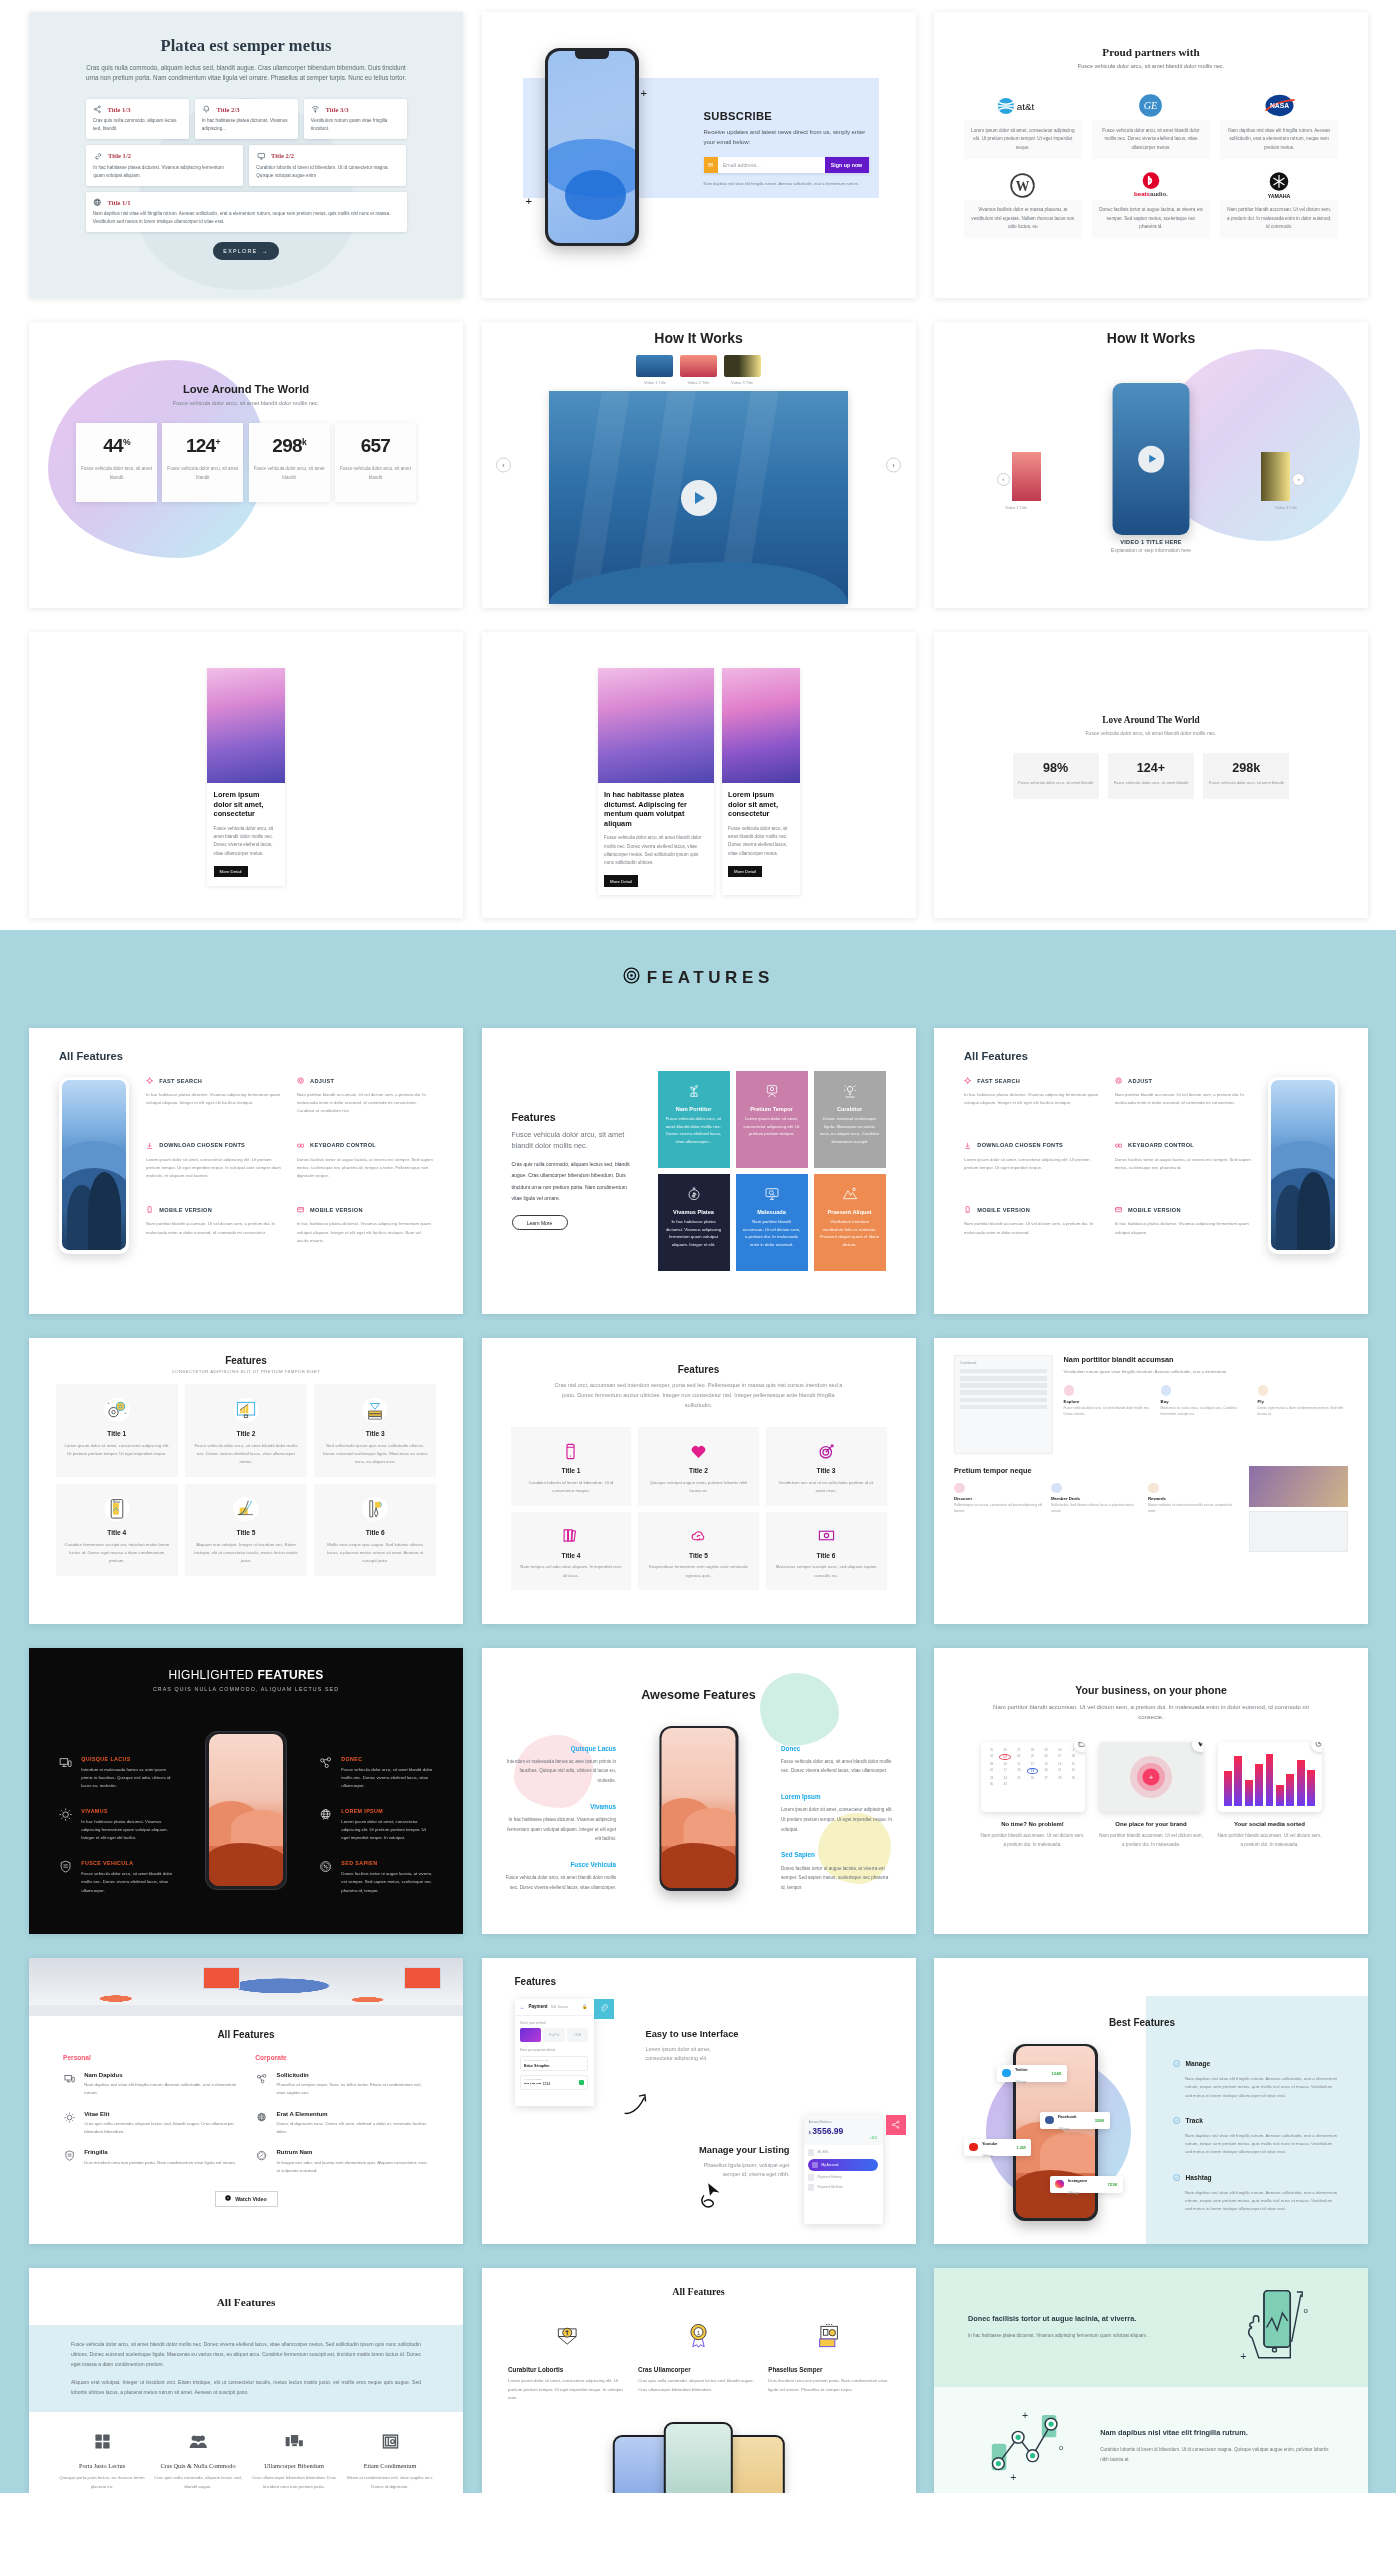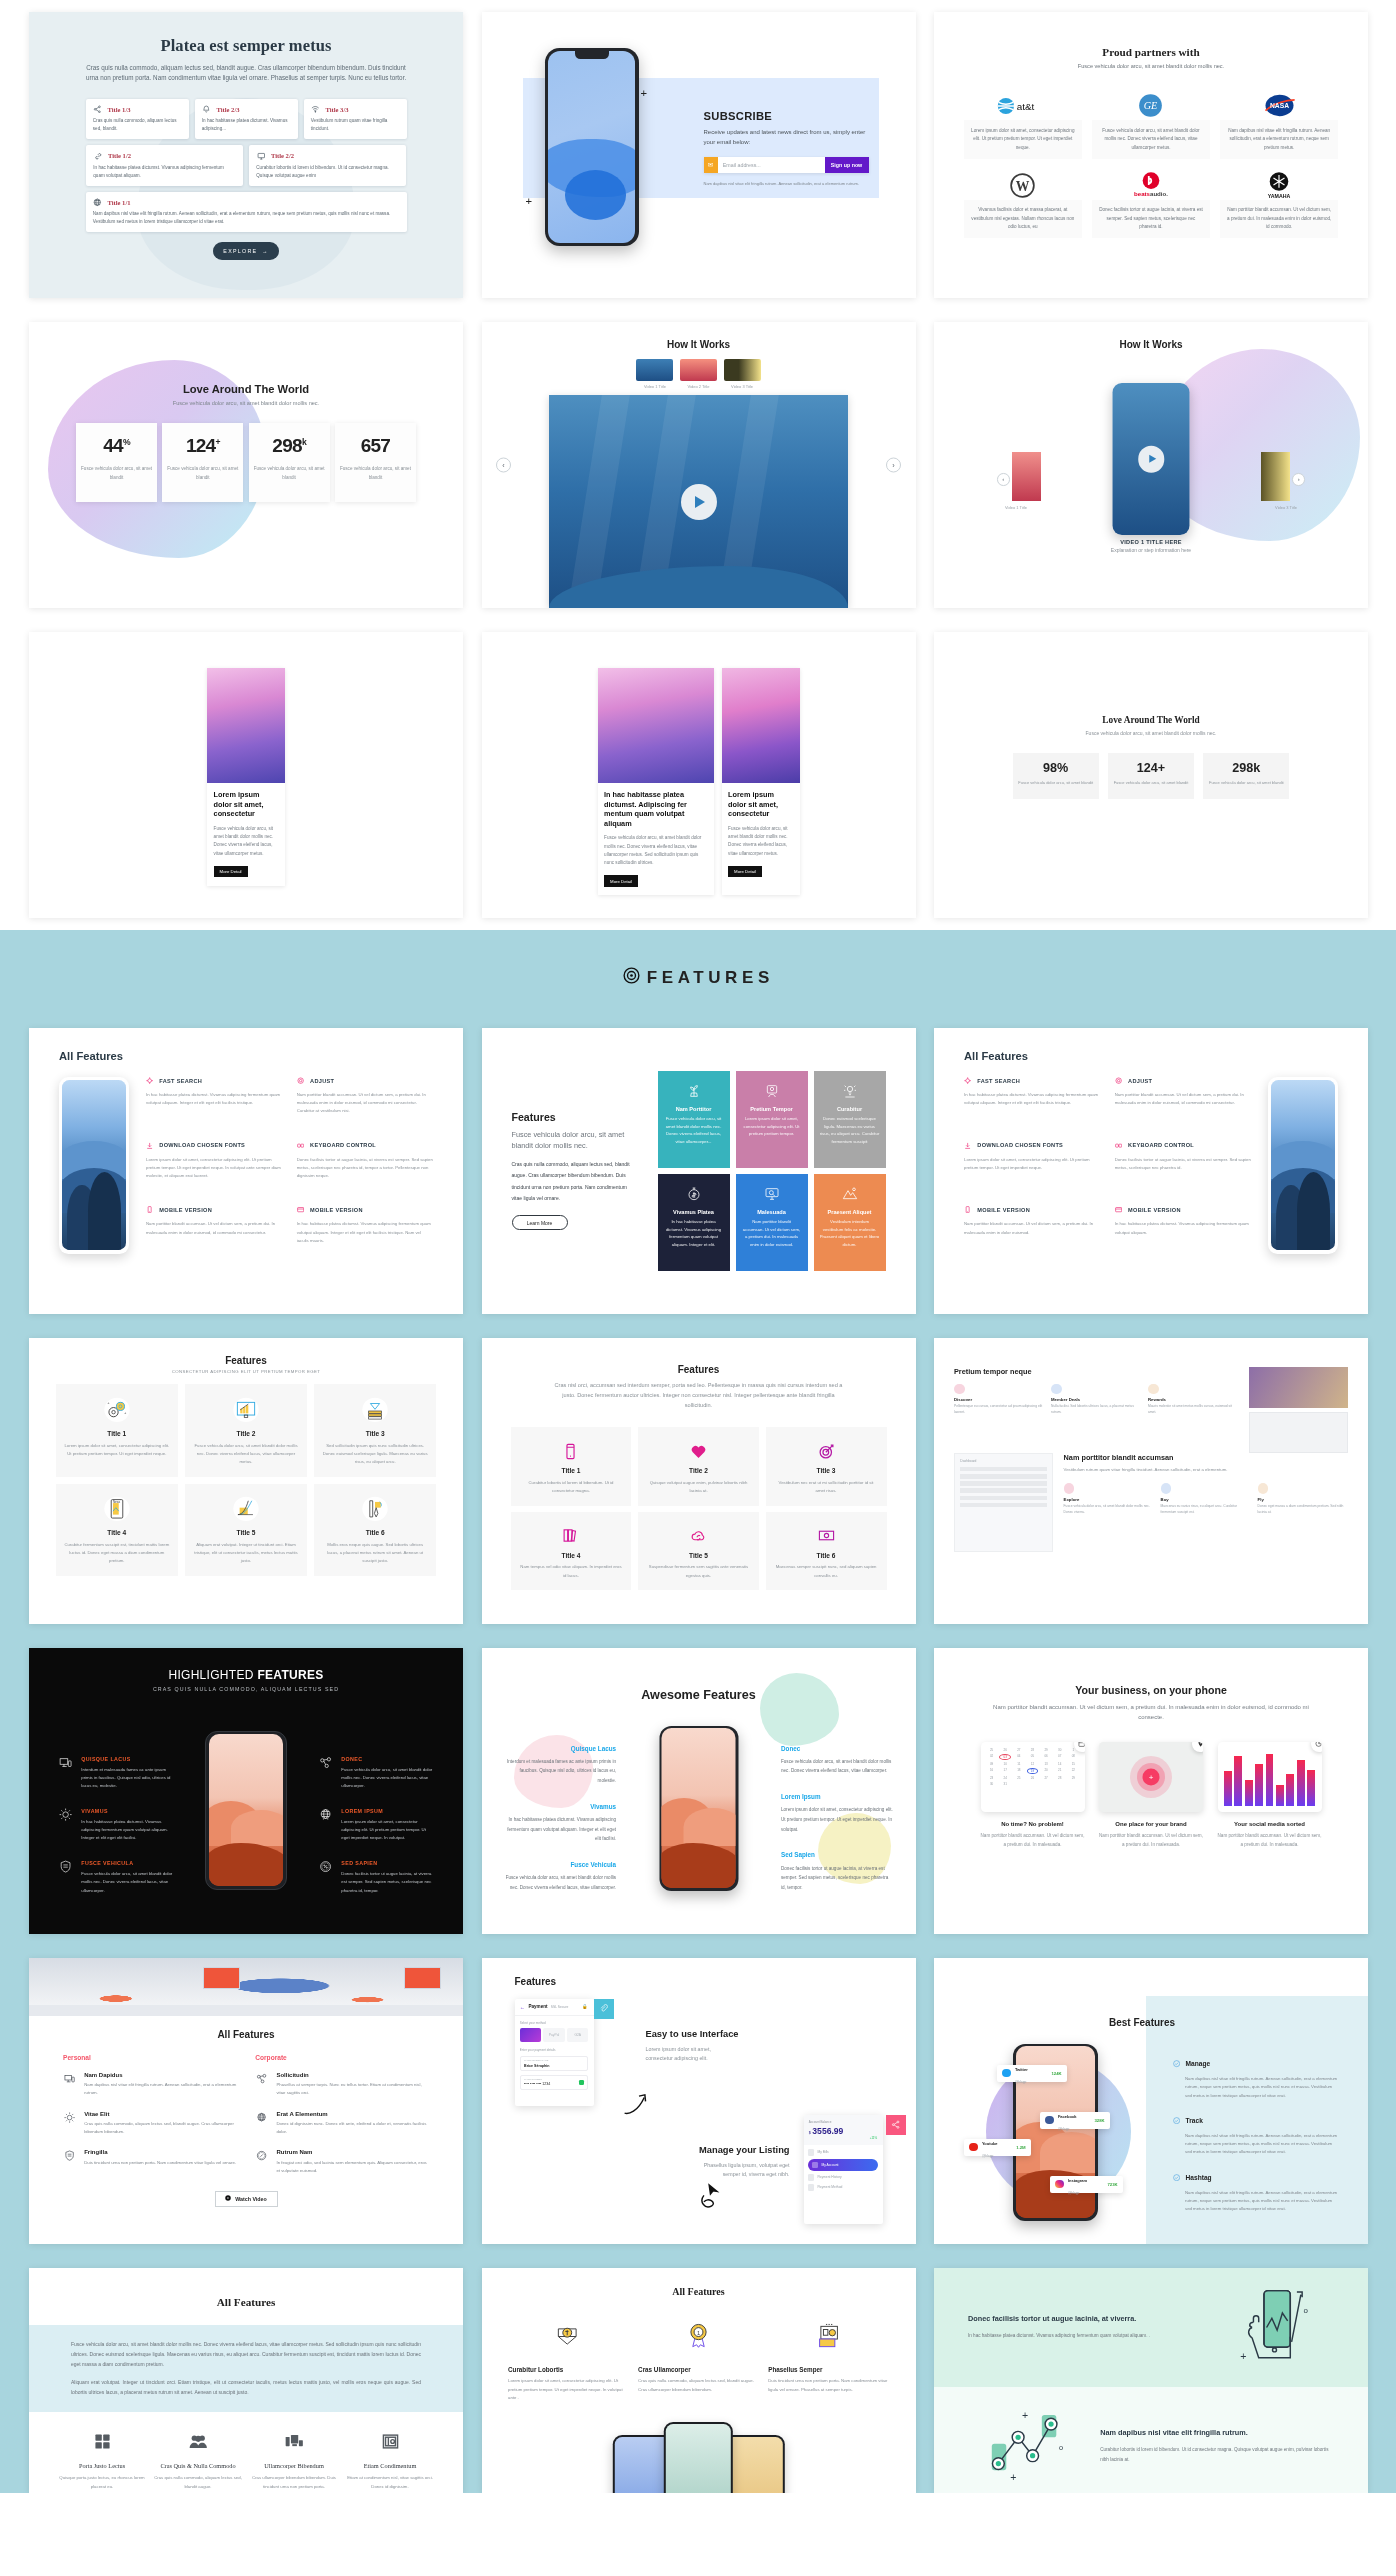--- a/index.html
+++ b/index.html
@@ -85,21 +85,21 @@
       border-radius:58% 42% 40% 60% / 55% 48% 52% 45%; }
   .s4-h { position:relative; text-align:center; font-size:11.2px; font-weight:700; margin-top:61px;}
   .s4-sub { position:relative; text-align:center; font-size:5.6px; color:#7e868d; margin-top:5.3px;}
   .s4-stats { position:relative; display:flex; gap:5.3px; justify-content:center; margin-top:17px;}
   .s4-card { width:81px; height:79px; background:#fdfdfd; box-shadow:0 1.3px 5.3px rgba(0,0,0,.10); text-align:center; padding-top:12px;}
   .s4-num { font-size:19px; font-weight:700; letter-spacing:-0.7px;}
   .s4-num sup { font-size:8.6px; font-weight:700; vertical-align:super; }
   .s4-cap { font-size:4.6px; line-height:1.8; color:#8a9197; margin-top:8px; }
 
   
-  .s5-h { text-align:center; font-size:10px; font-weight:700; margin-top:17px; }
+  .s5-h { text-align:center; font-size:14px; font-weight:700; margin-top:8px; }
   .s5-thumbs { display:flex; gap:6.6px; justify-content:center; margin-top:9.3px;}
   .s5-th { width:37px; }
   .s5-thi { width:37px; height:22px; border-radius:2px; }
   .s5-thl { font-size:4px; color:#9aa1a8; text-align:center; margin-top:2.6px;}
   .s5-stage { position:relative; margin:6.6px auto 0; width:299px; height:213px;
      background:linear-gradient(180deg,#4e8fc0 0%, #2f6fa8 45%, #1d4f85 100%); box-shadow:0 2px 8px rgba(0,0,0,.16);}
   .s5-stage .ray { position:absolute; top:0; width:28px; height:100%; background:rgba(255,255,255,.07); transform:skewX(-9deg);}
   .s5-stage .floor { position:absolute; bottom:0; left:0; width:100%; height:42px; background:#2a6aa0; border-radius:60% 40% 0 0/100% 100% 0 0;}
   .s5-play { position:absolute; left:50%; top:50%; transform:translate(-50%,-50%); width:36px; height:36px;
       border-radius:50%; background:#e9eef2; display:flex; align-items:center; justify-content:center;}
@@ -1101,46 +1101,20 @@
                 </div>
               <div class="f6-t">Title 6</div>
               <div class="f6-p">Maecenas semper suscipit nunc, sed aliquam sapien convallis eu.</div>
             </div>
           </div>
         </div>
       </div>
 
       <div class="slide">
         <div class="pad" style="padding:17px 20px">
-          <div style="display:flex; gap:10.6px; margin-top:12px;">
-            <div style="flex:1">
-              <div style="font-size:7.3px; font-weight:700">Pretium tempor neque</div>
-              <div style="display:grid;grid-template-columns:repeat(3,1fr);gap:6.6px;margin-top:8px">
-                <div>
-                  <div style="width:10.6px;height:10.6px;border-radius:50%;background:#f7d5df"></div>
-                  <div style="font-size:4.3px;font-weight:700;margin-top:3.3px">Discover</div>
-                  <div style="font-size:3.3px;color:#9aa1a8;line-height:1.7;margin-top:2px">Pellentesque eu cursus, consectetur ad ipsum adipiscing elit laoreet.</div>
-                </div>
-                <div>
-                  <div style="width:10.6px;height:10.6px;border-radius:50%;background:#d7e4f7"></div>
-                  <div style="font-size:4.3px;font-weight:700;margin-top:3.3px">Member Deals</div>
-                  <div style="font-size:3.3px;color:#9aa1a8;line-height:1.7;margin-top:2px">Nulla facilisi. Sed lobortis ultrices lacus, a placerat metus rutrum.</div>
-                </div>
-                <div>
-                  <div style="width:10.6px;height:10.6px;border-radius:50%;background:#f7e7d5"></div>
-                  <div style="font-size:4.3px;font-weight:700;margin-top:3.3px">Rewards</div>
-                  <div style="font-size:3.3px;color:#9aa1a8;line-height:1.7;margin-top:2px">Mauris molestie sit amet metus mollis cursus, euismod sit amet.</div>
-                </div>
-              </div>
-            </div>
-            <div style="width:99px; display:flex; flex-direction:column; gap:4px">
-              <div style="height:41px; background:linear-gradient(120deg,#8d6ea8,#d0b48a)"></div>
-              <div style="height:41px; background:#f2f3f5; border:0.7px solid #e7e9ec"></div>
-            </div>
-          </div>
           <div style="display:flex; gap:10.6px;">
             <div style="width:99px; background:#f7f8fa; border:0.7px solid #eceef0; height:99px; padding:5.3px;">
               <div style="font-size:3.3px;color:#9aa1a8">Dashboard</div>
               <div style="margin-top:4px; display:flex; flex-direction:column; gap:2.6px">
                 <div style="height:4.6px;background:#e7e9ec"></div>
                   <div style="height:4.6px;background:#e7e9ec"></div>
                 <div style="height:4.6px;background:#e7e9ec"></div>
                   <div style="height:4.6px;background:#e7e9ec"></div>
                 <div style="height:4.6px;background:#e7e9ec"></div>
                   <div style="height:4.6px;background:#e7e9ec"></div>
@@ -1159,20 +1133,46 @@
                   <div style="width:10.6px;height:10.6px;border-radius:50%;background:#d7e4f7"></div>
                   <div style="font-size:4.3px;font-weight:700;margin-top:3.3px">Buy</div>
                   <div style="font-size:3.3px;color:#9aa1a8;line-height:1.7;margin-top:2px">Maecenas eu varius risus, eu aliquet arcu. Curabitur fermentum suscipit est.</div>
                 </div>
                 <div>
                   <div style="width:10.6px;height:10.6px;border-radius:50%;background:#f7e7d5"></div>
                   <div style="font-size:4.3px;font-weight:700;margin-top:3.3px">Fly</div>
                   <div style="font-size:3.3px;color:#9aa1a8;line-height:1.7;margin-top:2px">Donec eget massa a diam condimentum pretium. Sed nibh lacinia at.</div>
                 </div>
               </div>
+            </div>
+          </div>
+          <div style="display:flex; gap:10.6px; margin-top:12px;">
+            <div style="flex:1">
+              <div style="font-size:7.3px; font-weight:700">Pretium tempor neque</div>
+              <div style="display:grid;grid-template-columns:repeat(3,1fr);gap:6.6px;margin-top:8px">
+                <div>
+                  <div style="width:10.6px;height:10.6px;border-radius:50%;background:#f7d5df"></div>
+                  <div style="font-size:4.3px;font-weight:700;margin-top:3.3px">Discover</div>
+                  <div style="font-size:3.3px;color:#9aa1a8;line-height:1.7;margin-top:2px">Pellentesque eu cursus, consectetur ad ipsum adipiscing elit laoreet.</div>
+                </div>
+                <div>
+                  <div style="width:10.6px;height:10.6px;border-radius:50%;background:#d7e4f7"></div>
+                  <div style="font-size:4.3px;font-weight:700;margin-top:3.3px">Member Deals</div>
+                  <div style="font-size:3.3px;color:#9aa1a8;line-height:1.7;margin-top:2px">Nulla facilisi. Sed lobortis ultrices lacus, a placerat metus rutrum.</div>
+                </div>
+                <div>
+                  <div style="width:10.6px;height:10.6px;border-radius:50%;background:#f7e7d5"></div>
+                  <div style="font-size:4.3px;font-weight:700;margin-top:3.3px">Rewards</div>
+                  <div style="font-size:3.3px;color:#9aa1a8;line-height:1.7;margin-top:2px">Mauris molestie sit amet metus mollis cursus, euismod sit amet.</div>
+                </div>
+              </div>
+            </div>
+            <div style="width:99px; display:flex; flex-direction:column; gap:4px">
+              <div style="height:41px; background:linear-gradient(120deg,#8d6ea8,#d0b48a)"></div>
+              <div style="height:41px; background:#f2f3f5; border:0.7px solid #e7e9ec"></div>
             </div>
           </div>
         </div>
       </div>
 
     </div>
   </div>
 
   <div class="band teal">
     <div class="grid">

